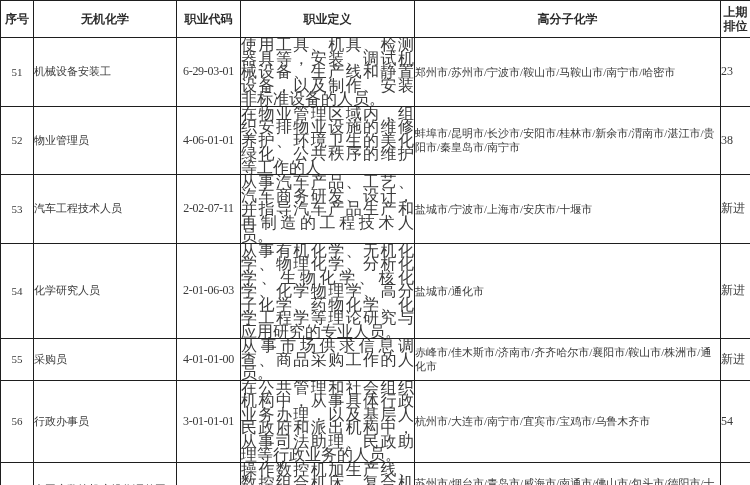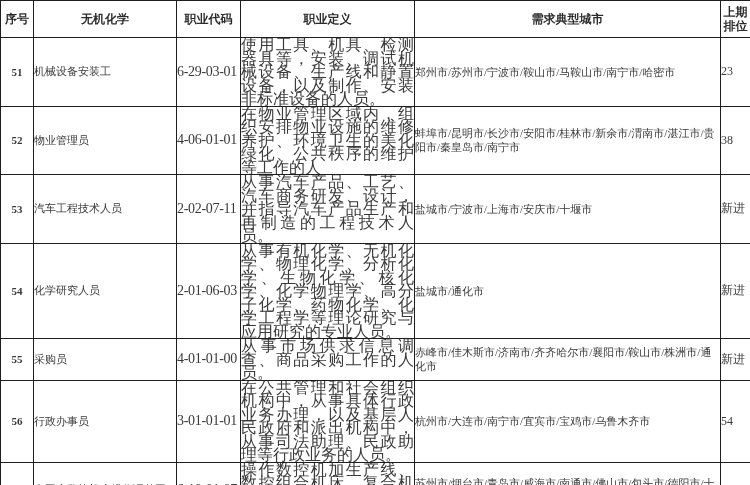--- a/index.html
+++ b/index.html
@@ -29,31 +29,30 @@
   table.occ th {
     font-size: 12px;
     font-weight: bold;
     color: #2b2b2b;
     text-align: center;
     line-height: 14px;
   }
   td.c-idx {
     font-size: 11px;
     text-align: center;
-    font-weight: bold;
   }
   td.c-name {
     font-size: 11px;
     text-align: left;
     padding-left: 4px;
     padding-right: 2px;
   }
   td.c-code {
-    font-size: 14px;
-    text-align: left;
+    font-size: 12px;
+    text-align: center;
     letter-spacing: -0.3px;
   }
   td.c-def {
     font-size: 16px;
     line-height: 13.5px;
     text-align: justify;
     padding-left: 2px;
     padding-right: 2px;
   }
   td.c-city {
@@ -83,21 +82,21 @@
       <col style="width:174px">
       <col style="width:306px">
       <col style="width:30px">
     </colgroup>
     <thead>
       <tr style="height:37px">
         <th>序号</th>
         <th>无机化学</th>
         <th>职业代码</th>
         <th>职业定义</th>
-        <th>需求典型城市</th>
+        <th>高分子化学</th>
         <th>上期排位</th>
       </tr>
     </thead>
     <tbody>
       <tr style="height:57px">
         <td class="c-idx">51</td>
         <td class="c-name">机械设备安装工</td>
         <td class="c-code">6-29-03-01</td>
         <td class="c-def">使用工具、机具、检测器具等，安装、调试机械设备、生产线和静置设备，以及制作、安装非标准设备的人员。</td>
         <td class="c-city">郑州市/苏州市/宁波市/鞍山市/马鞍山市/南宁市/哈密市</td>

